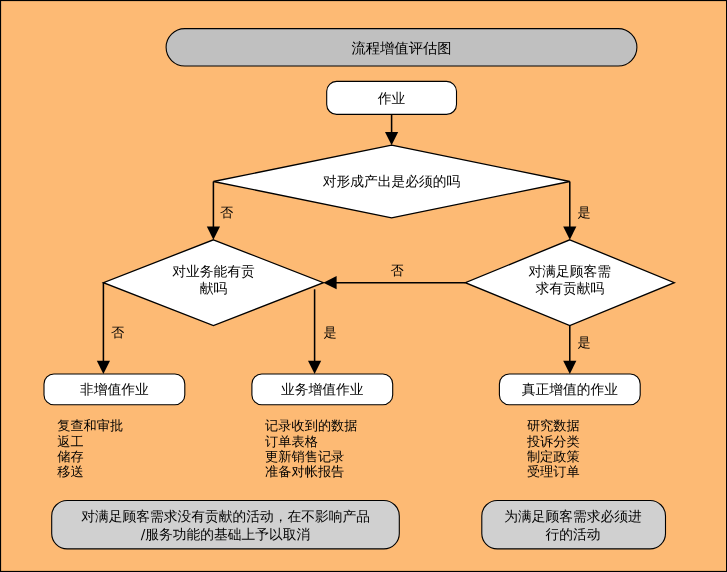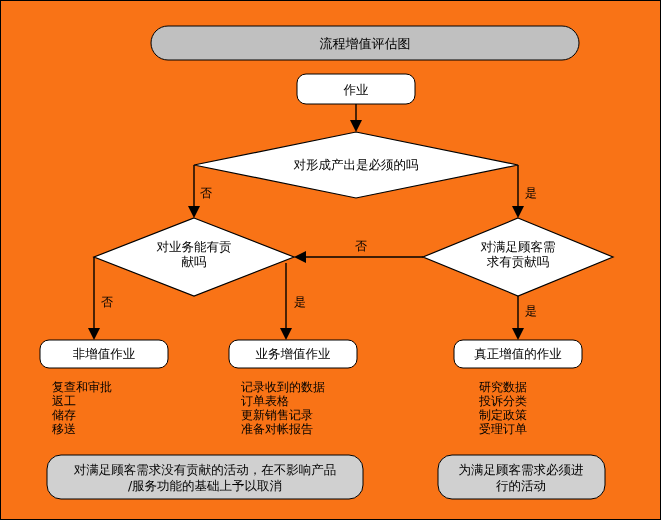--- a/index.html
+++ b/index.html
@@ -7,21 +7,21 @@
     padding: 0;
     background: #ffffff;
   }
   body {
     font-family: "DejaVu Sans", sans-serif;
   }
   #canvas {
     position: relative;
     width: 661px;
     height: 520px;
-    background: #f97316;
+    background: #fdba74;
     border: 1px solid #000000;
     box-sizing: border-box;
     overflow: hidden;
   }
   #flow {
     position: absolute;
     left: 0;
     top: 0;
     width: 659px;
     height: 518px;

